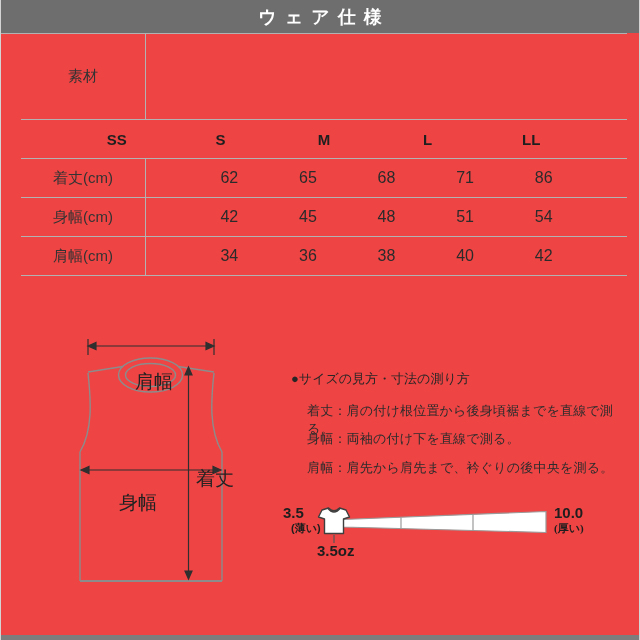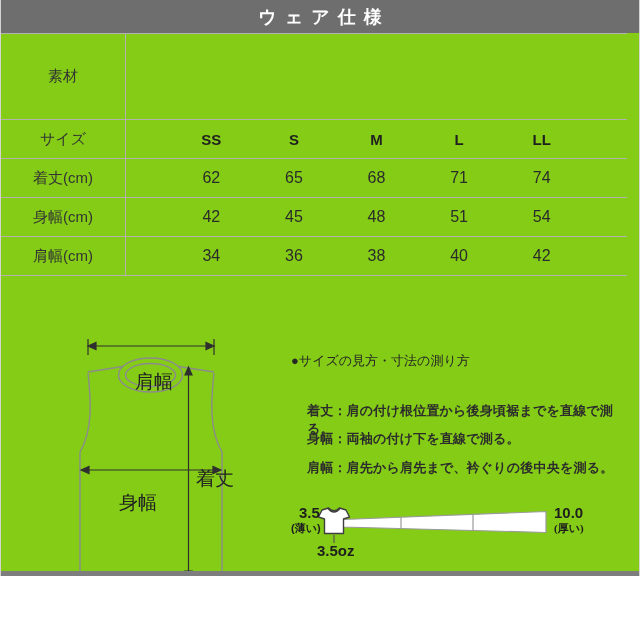--- a/index.html
+++ b/index.html
@@ -4,33 +4,33 @@
 <style>
   :root{
     --border:#b2b2b2;
     --text:#2b2b2b;
     --garment:#8c8c8c;
   }
   *{margin:0;padding:0;box-sizing:border-box;}
   html,body{background:#ffffff;}
   body{font-family:"Liberation Sans","DejaVu Sans",sans-serif;color:var(--text);}
   .page{
-    position:relative;width:640px;height:576px;background:#84cc16;overflow:hidden;
+    position:relative;width:640px;height:640px;background:#ef4444;overflow:hidden;
     border-left:1px solid #d4d4d4;border-right:1px solid #d4d4d4;
   }
   
   .header-bar{
     position:absolute;top:0;left:0;right:0;height:33px;background:#6e6e6e;
     display:flex;align-items:center;justify-content:center;
   }
   .header-bar h1{
     color:#fff;font-size:18px;font-weight:700;letter-spacing:8px;text-indent:8px;
   }
   
-  .spec-table{position:absolute;top:33px;left:0;right:12px;border-top:1px solid var(--border);}
+  .spec-table{position:absolute;top:33px;left:0;right:12px;border-top:1px solid var(--border);padding-left:20px;}
   .t-row{display:flex;align-items:stretch;border-bottom:1px solid var(--border);}
   .t-row.material{height:86px;}
   .t-row.compact{height:39px;}
   .label-cell{
     width:125px;flex:0 0 125px;border-right:1px solid var(--border);
     display:flex;align-items:center;justify-content:center;
     font-size:15px;color:#333;
   }
   .data-zone{
     flex:1;padding:0 44px;display:grid;grid-template-columns:repeat(5,1fr);
@@ -38,60 +38,59 @@
   }
   .data-zone.size-letters span{font-weight:700;font-size:15px;color:#1f1f1f;}
   .material-zone{
     flex:1;display:flex;flex-direction:column;align-items:center;justify-content:center;
     gap:4px;font-size:15.5px;color:#3a3a3a;
   }
   
   .drawing{position:absolute;left:0;top:0;width:640px;height:640px;pointer-events:none;}
   .lbl{position:absolute;font-weight:500;color:#222;margin-top:48px;}
   .lbl.big{font-size:19px;}
-  .guide-head{position:absolute;left:290px;top:352px;font-size:13px;font-weight:500;color:#262626;}
-  .guide-line{position:absolute;left:306px;font-size:13px;font-weight:700;color:#2c2c2c;letter-spacing:.2px;}
+  .guide-head{position:absolute;left:290px;top:370px;font-size:13px;font-weight:500;color:#262626;}
+  .guide-line{position:absolute;left:306px;font-size:13px;font-weight:400;color:#2c2c2c;letter-spacing:.2px;}
   .scale-val{position:absolute;font-size:15px;font-weight:700;color:#1e1e1e;}
   .scale-note{position:absolute;font-size:11px;font-weight:700;color:#1e1e1e;}
   .bottom-bar{position:absolute;left:0;right:0;bottom:0;height:5px;background:#7d7d7d;}
 </style>
 </head>
 <body>
 
 <div class="page">
 
   <div class="header-bar">
     <h1>ウェア仕様</h1>
   </div>
 
   <div class="spec-table">
 
     <div class="t-row material">
       <div class="label-cell">素材</div>
     </div>
 
     <div class="t-row compact">
-      <div class="label-cell">サイズ</div>
       <div class="data-zone size-letters">
         <span>SS</span>
         <span>S</span>
         <span>M</span>
         <span>L</span>
         <span>LL</span>
       </div>
     </div>
 
     <div class="t-row compact">
       <div class="label-cell">着丈(cm)</div>
       <div class="data-zone">
         <span>62</span>
         <span>65</span>
         <span>68</span>
         <span>71</span>
-        <span>74</span>
+        <span>86</span>
       </div>
     </div>
 
     <div class="t-row compact">
       <div class="label-cell">身幅(cm)</div>
       <div class="data-zone">
         <span>42</span>
         <span>45</span>
         <span>48</span>
         <span>51</span>
@@ -159,20 +158,20 @@
 
   <div class="lbl big" style="left:134px;top:321px;">肩幅</div>
   <div class="lbl big" style="left:195px;top:418px;">着丈</div>
   <div class="lbl big" style="left:118px;top:442px;">身幅</div>
 
   <div class="guide-head">●サイズの見方・寸法の測り方</div>
   <div class="guide-line" style="top:402px;">着丈：肩の付け根位置から後身頃裾までを直線で測る。</div>
   <div class="guide-line" style="top:459px;">肩幅：肩先から肩先まで、衿ぐりの後中央を測る。</div>
   <div class="guide-line" style="top:430px;">身幅：両袖の付け下を直線で測る。</div>
 
-  <div class="scale-val" style="left:298px;top:504px;">3.5</div>
+  <div class="scale-val" style="left:282px;top:504px;">3.5</div>
   <div class="scale-note" style="left:290px;top:521px;">(薄い)</div>
   <div class="scale-val" style="left:553px;top:504px;">10.0</div>
   <div class="scale-note" style="left:553px;top:521px;font-family:Liberation Serif, serif;">(厚い)</div>
   <div class="scale-val" style="left:316px;top:542px;">3.5oz</div>
 
   <div class="bottom-bar"></div>
 </div>
 
 </body></html>

